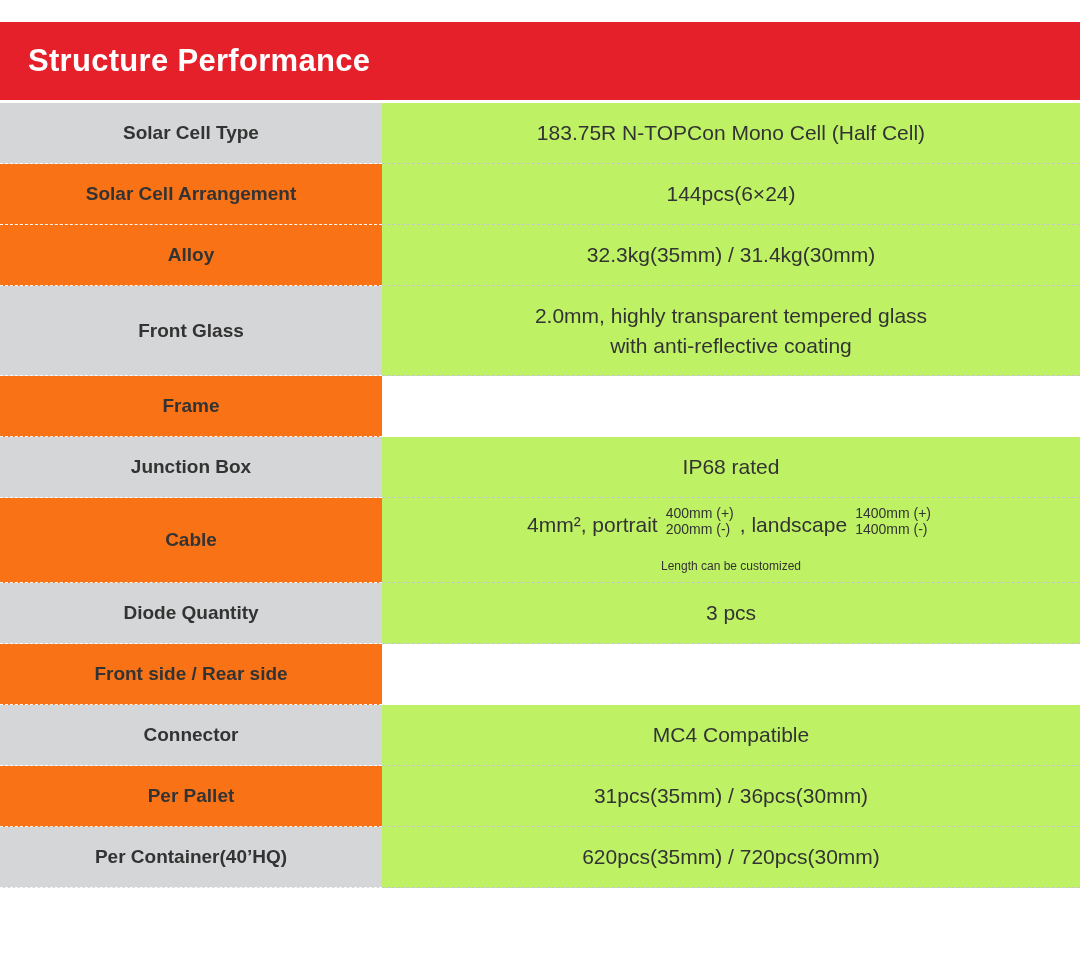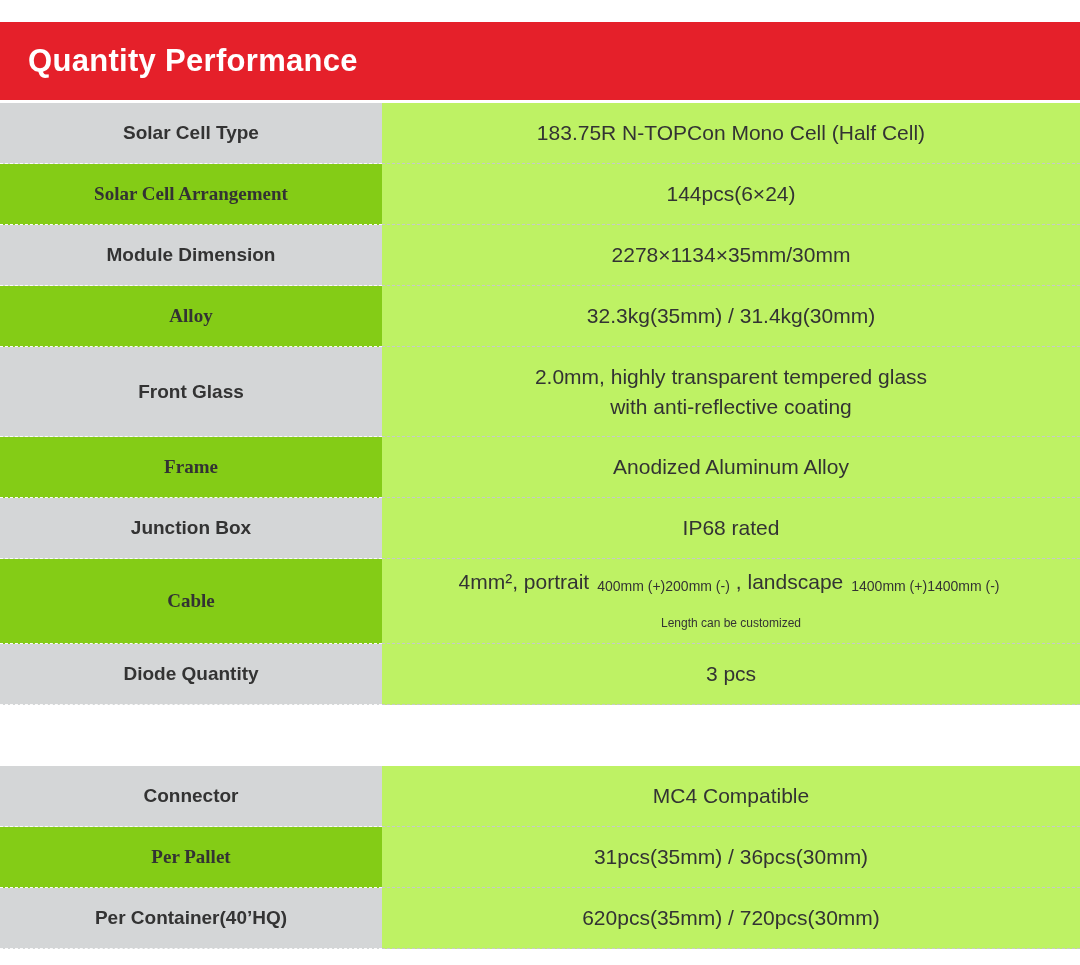--- a/index.html
+++ b/index.html
@@ -21,77 +21,68 @@
   .row.h-cable{height:85px;}
   .cell{
     display:flex;align-items:center;justify-content:center;
     box-sizing:border-box;text-align:center;
   }
   .label{
     font-weight:bold;font-size:19px;
     border-bottom:1px dashed #fbfbfb;
   }
   .label.dark{background:#d4d6d7;}
-  .label.light{background:#84cc16;font-family:Liberation Serif, serif;}
+  .label.light{background:#f97316;}
   .value{
     font-size:21px;background:#bef264;flex-direction:column;
     border-bottom:1px dashed #c6c8ca;line-height:30px;
   }
   .cable-main{display:flex;align-items:flex-end;font-size:21px;line-height:24px;}
   .stack{
-    display:flex;flex-direction:row;font-size:14px;line-height:16px;
+    display:flex;flex-direction:column;font-size:14px;line-height:16px;
     margin:0 4px 0 8px;text-align:left;white-space:nowrap;
   }
   .stack + .sep{margin-left:2px;}
   .cable-note{font-size:12px;line-height:20px;margin-top:19px;}
 </style>
 </head>
 <body>
 
 <div class="page">
   <header class="banner">
-    <h1>Quantity Performance</h1>
+    <h1>Structure Performance</h1>
   </header>
   <div class="spec-table" id="spec-table">
       <div class="row">
         <div class="cell label dark">Solar Cell Type</div>
         <div class="cell value">
           <div class="value-line">183.75R N-TOPCon Mono Cell (Half Cell)</div>
         </div>
       </div>
       <div class="row">
         <div class="cell label light">Solar Cell Arrangement</div>
         <div class="cell value">
           <div class="value-line">144pcs(6×24)</div>
-        </div>
-      </div>
-      <div class="row">
-        <div class="cell label dark">Module Dimension</div>
-        <div class="cell value">
-          <div class="value-line">2278×1134×35mm/30mm</div>
         </div>
       </div>
       <div class="row">
         <div class="cell label light">Alloy</div>
         <div class="cell value">
           <div class="value-line">32.3kg(35mm) / 31.4kg(30mm)</div>
         </div>
       </div>
       <div class="row h-glass">
         <div class="cell label dark">Front Glass</div>
         <div class="cell value">
           <div class="value-line">2.0mm, highly transparent tempered glass</div>
           <div class="value-line">with anti-reflective coating</div>
         </div>
       </div>
       <div class="row">
         <div class="cell label light">Frame</div>
-        <div class="cell value">
-          <div class="value-line">Anodized Aluminum Alloy</div>
-        </div>
       </div>
       <div class="row">
         <div class="cell label dark">Junction Box</div>
         <div class="cell value">
           <div class="value-line">IP68 rated</div>
         </div>
       </div>
       <div class="row h-cable">
         <div class="cell label light">Cable</div>
         <div class="cell value">
@@ -110,20 +101,21 @@
           <div class="cable-note">Length can be customized</div>
         </div>
       </div>
       <div class="row">
         <div class="cell label dark">Diode Quantity</div>
         <div class="cell value">
           <div class="value-line">3 pcs</div>
         </div>
       </div>
       <div class="row">
+        <div class="cell label light">Front side / Rear side</div>
       </div>
       <div class="row">
         <div class="cell label dark">Connector</div>
         <div class="cell value">
           <div class="value-line">MC4 Compatible</div>
         </div>
       </div>
       <div class="row">
         <div class="cell label light">Per Pallet</div>
         <div class="cell value">

